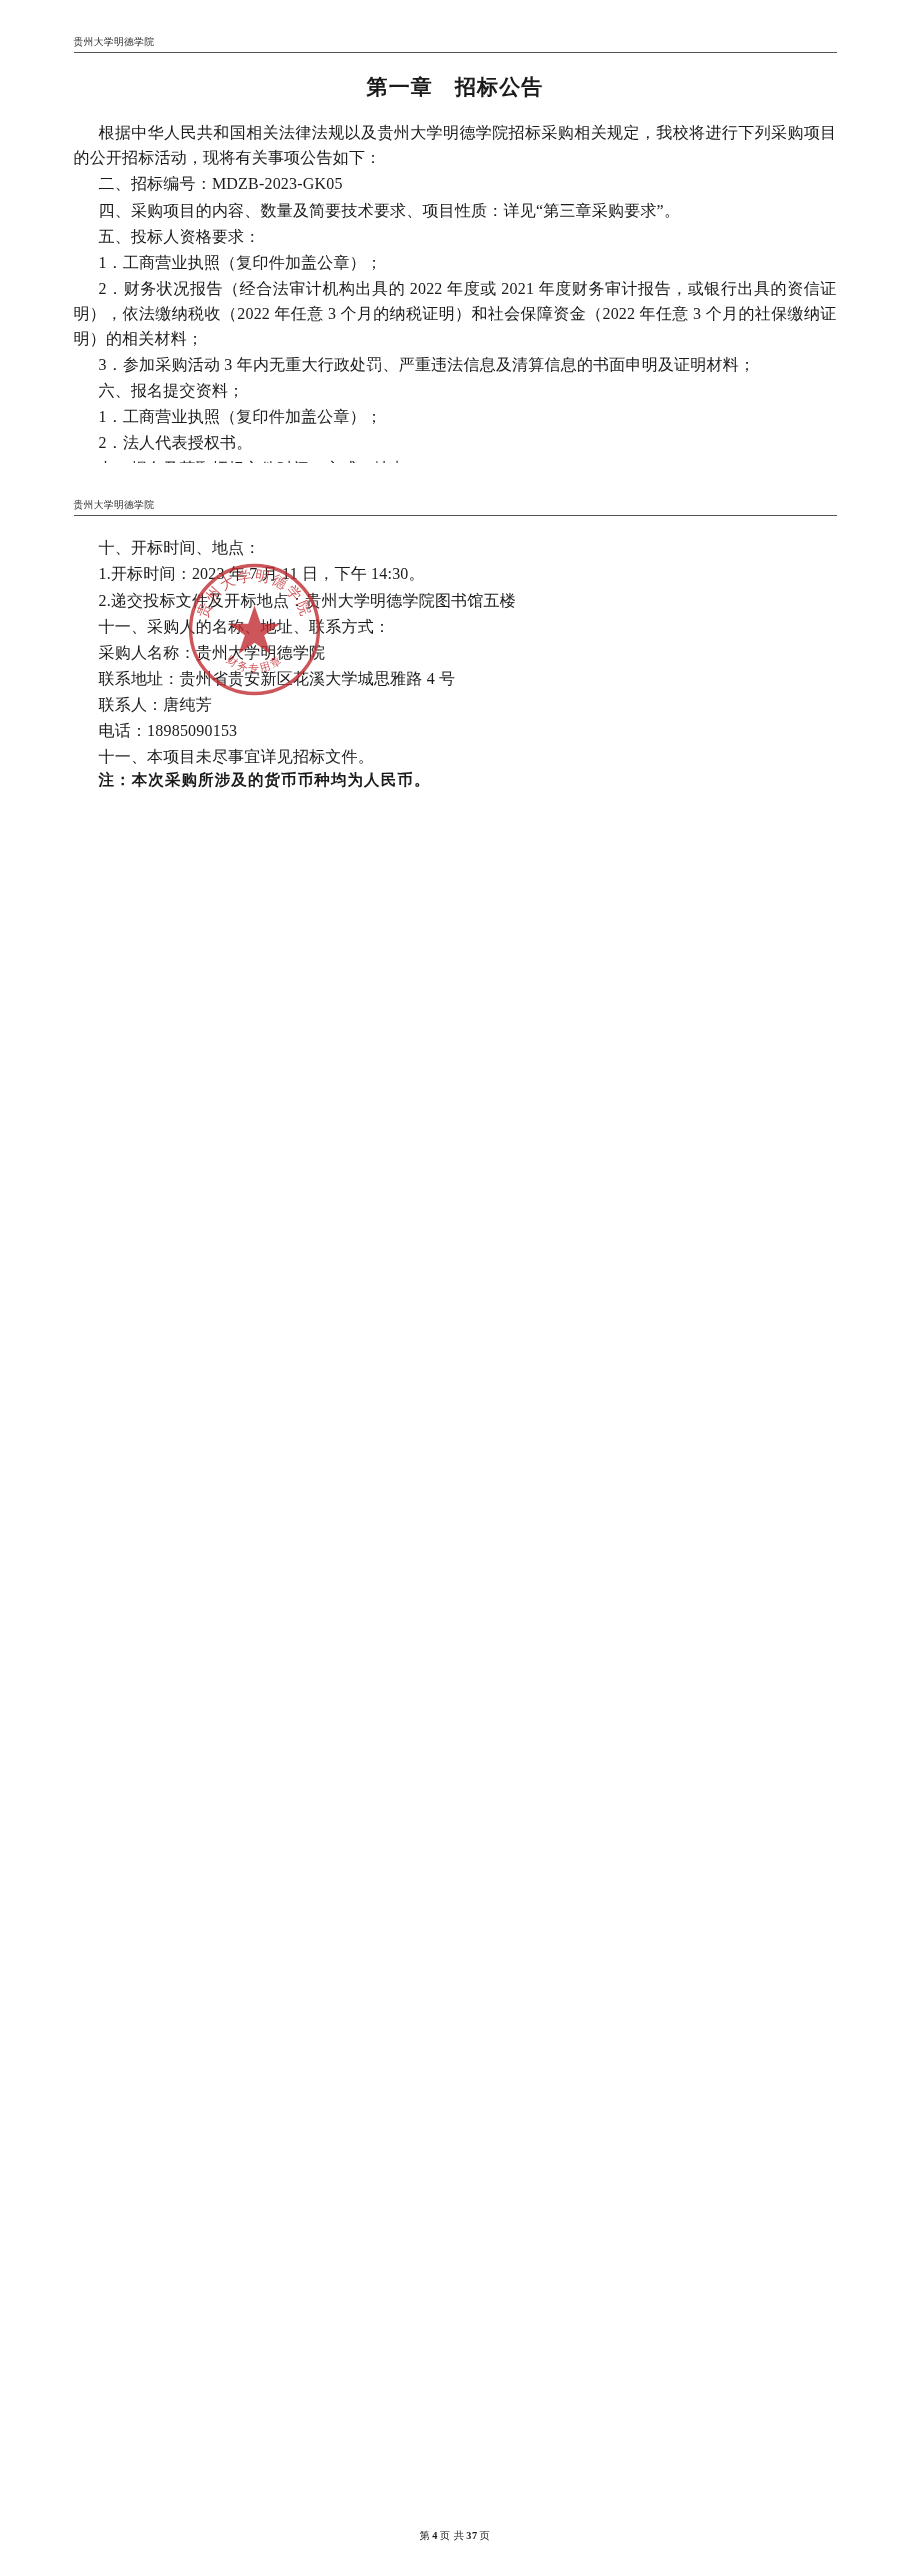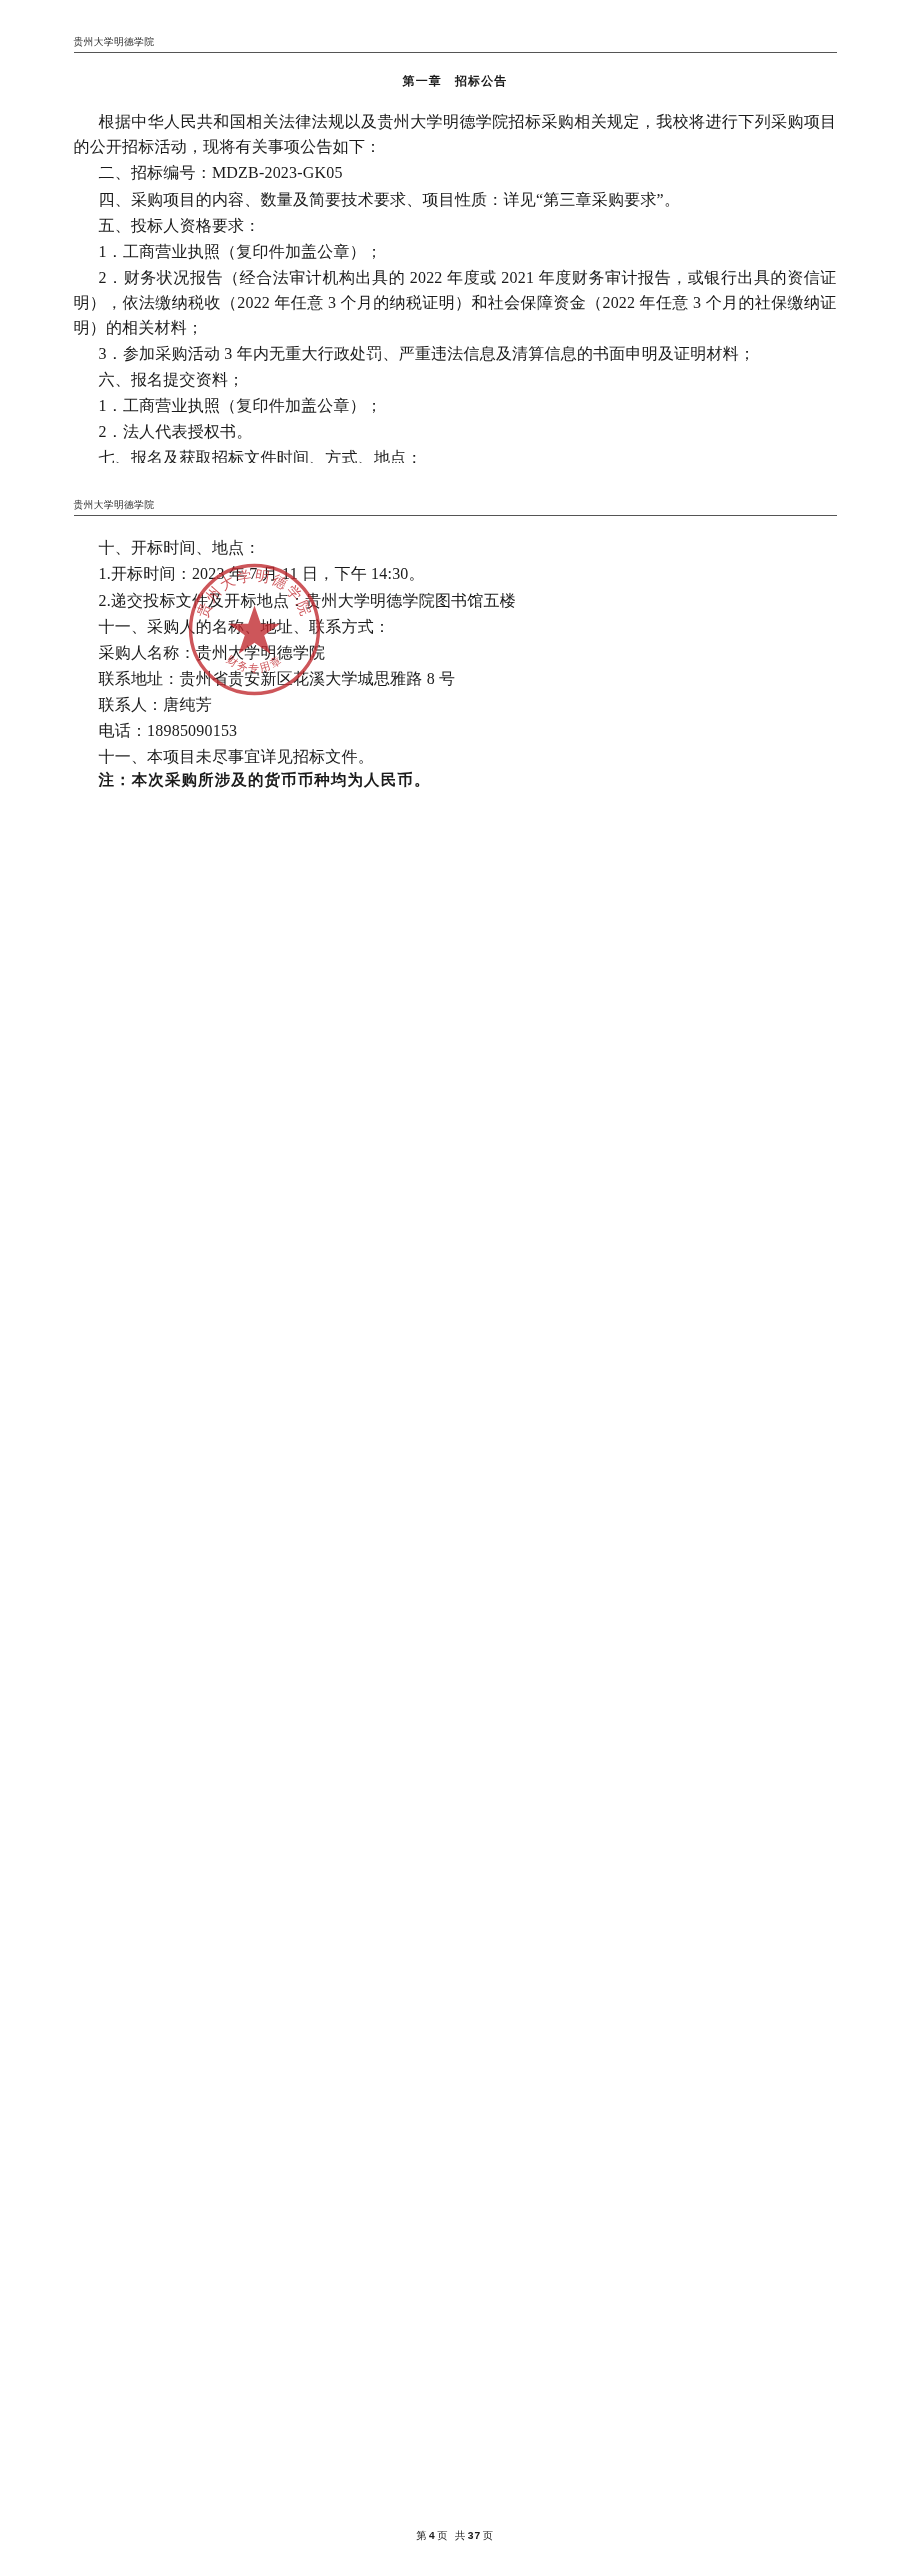--- a/index.html
+++ b/index.html
@@ -37,21 +37,21 @@
     font-family: "Liberation Sans", "DejaVu Sans", sans-serif;
   }
   .header-rule {
     border-bottom: 0.8px solid #555;
     margin-bottom: 19.5px;
   }
 
   
   .chapter-title {
     text-align: center;
-    font-size: 12px;
+    font-size: 21px;
     font-weight: bold;
     letter-spacing: 1.1px;
     margin: 4.6px 0 19.5px 0;
     font-family: Liberation Serif, serif;
   }
 
   
   .para {
     font-size: 16px;
     line-height: 25px;
@@ -107,21 +107,20 @@
   .seal svg { display:block; }
 
   .footer2 {
     position: absolute;
     left: 0;
     right: 0;
     bottom: 8px;
     text-align: center;
     font-size: 10.3px;
     letter-spacing: 0.6px;
-    font-family: Liberation Mono, monospace;
   }
   .fnum { font-weight: bold; padding: 0 1.7px; }
 </style>
 </head>
 <body>
 
 <div class="doc">
 
   <section class="page page1">
     <div class="page-inner">
@@ -164,21 +163,21 @@
   <section class="page page2">
     <div class="page-inner">
       <div class="running-header">贵州大学明德学院</div>
       <div class="header-rule"></div>
 
       <p class="para indent2">十、开标时间、地点：</p>
       <p class="para indent2">1.开标时间：2023 年 7 月 11 日，下午 14:30。</p>
       <p class="para indent2">2.递交投标文件及开标地点：贵州大学明德学院图书馆五楼</p>
       <p class="para indent2">十一、采购人的名称、地址、联系方式：</p>
       <p class="para indent2">采购人名称：贵州大学明德学院</p>
-      <p class="para indent2">联系地址：贵州省贵安新区花溪大学城思雅路 8 号</p>
+      <p class="para indent2">联系地址：贵州省贵安新区花溪大学城思雅路 4 号</p>
       <p class="para indent2">联系人：唐纯芳</p>
       <p class="para indent2">电话：18985090153</p>
       <p class="para indent2">十一、本项目未尽事宜详见招标文件。</p>
 
       <div class="note">注：本次采购所涉及的货币币种均为人民币。</div>
 
       <div class="seal">
         <svg viewBox="0 0 240 240" width="137" height="137" aria-hidden="true">
           <g fill="none" stroke="#c0272d" stroke-width="6">
             <circle cx="120" cy="120" r="112"></circle>

